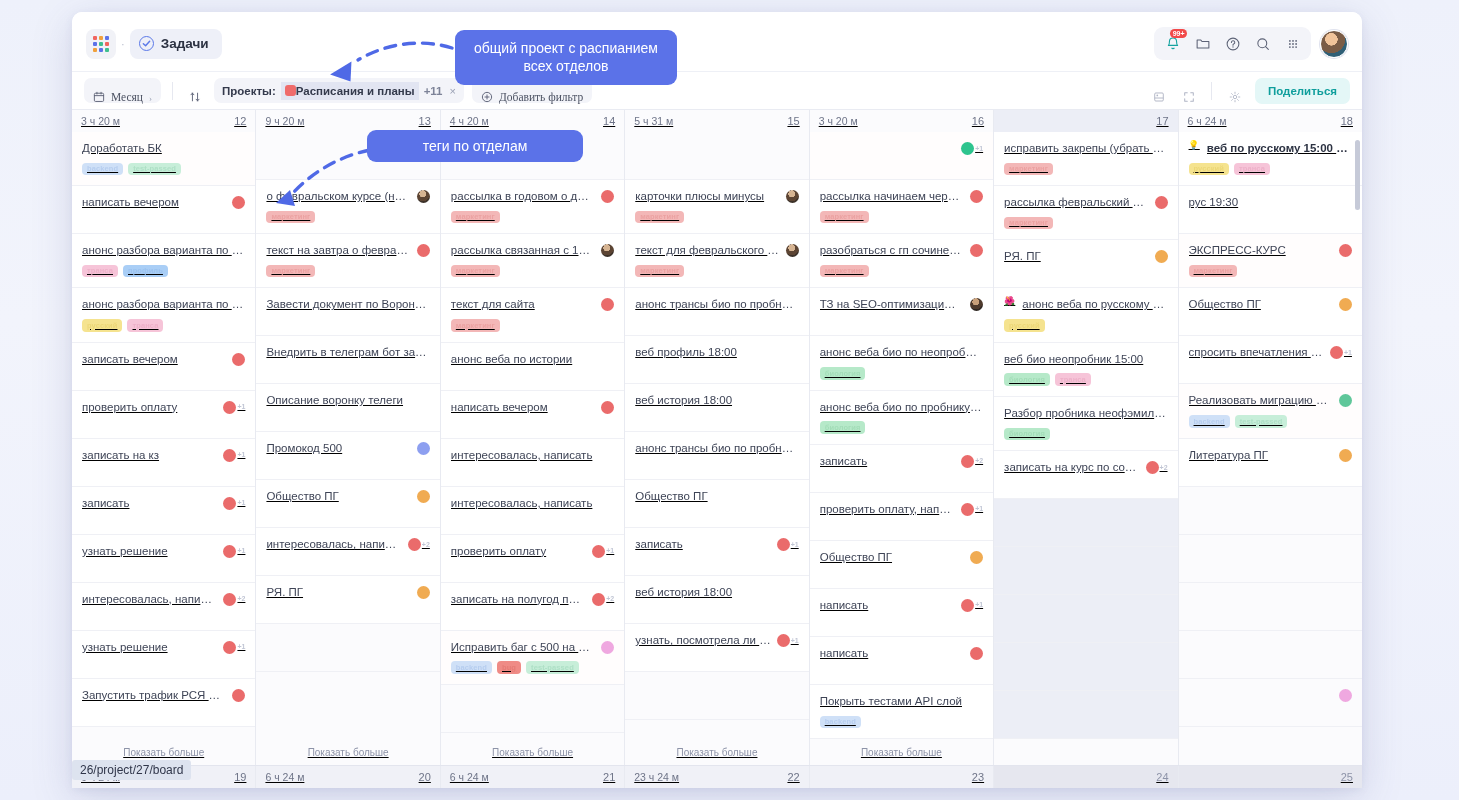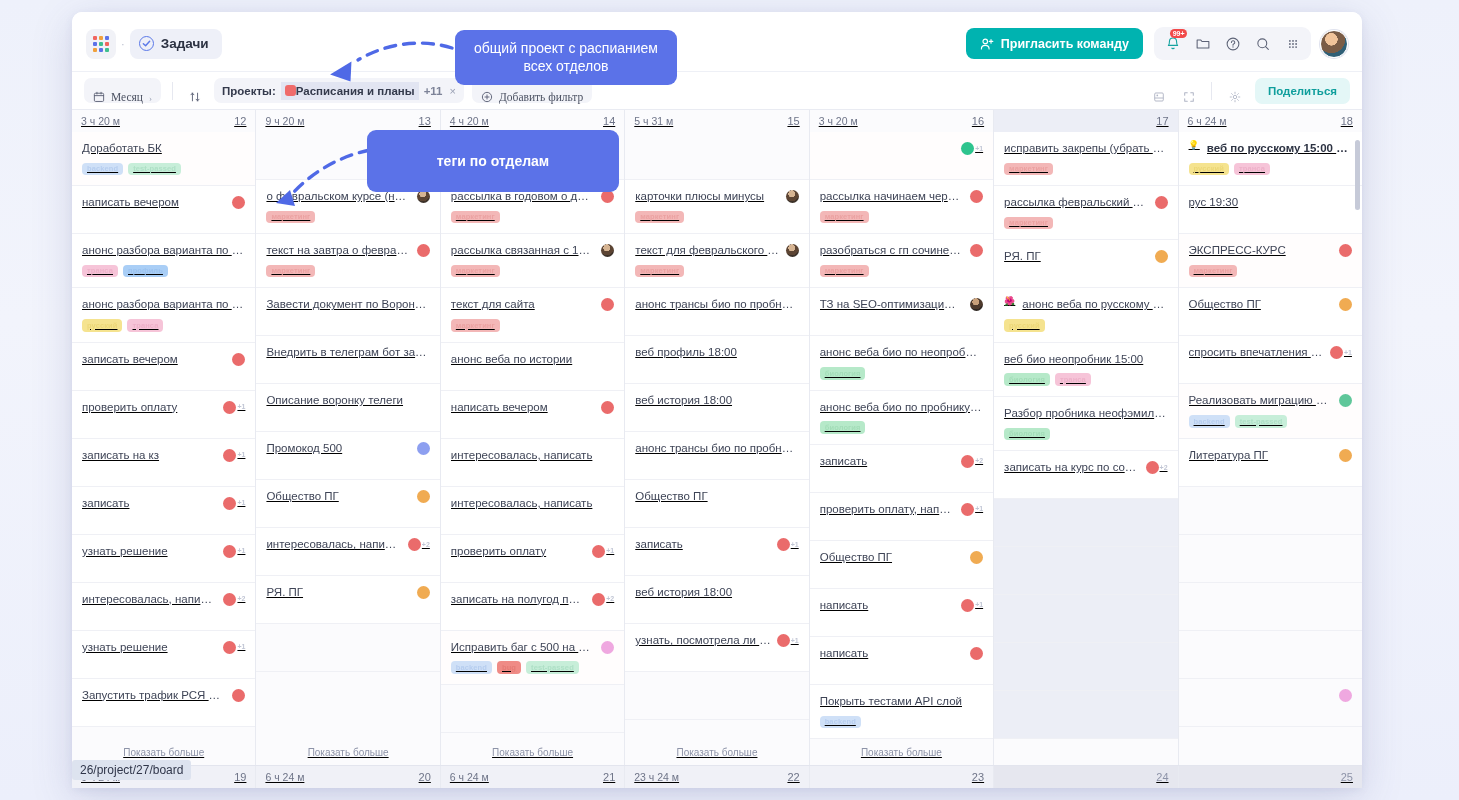--- a/index.html
+++ b/index.html
@@ -172,21 +172,21 @@
     background:#c6cad8;cursor:pointer;
   }
 
   
   .callout{
     position:absolute;background:#5b72e8;color:#fff;border-radius:9px;
     font-size:14px;line-height:1.32;text-align:center;padding:9px 16px;
     font-family:"Liberation Sans",sans-serif;z-index:40;
   }
   #callout1{left:455px;top:30px;width:222px;}
-  #callout2{left:367px;top:130px;width:252px;padding:22px 16px;font-weight:bold;}
+  #callout2{left:367px;top:130px;width:216px;padding:7px 16px;}
   .arrowsvg{position:absolute;left:0;top:0;width:1459px;height:800px;pointer-events:none;z-index:39;}
   .urlbar{
     position:absolute;left:72px;top:760px;background:#dde3ef;color:#30364a;
     font-size:12px;padding:3px 8px;border-radius:3px;z-index:45;font-weight:400;
   }
 </style>
 </head>
 <body>
 
 <div id="shell">
@@ -211,28 +211,20 @@
       <span class="chk">
         <svg viewBox="0 0 10 10">
             <path d="M1.5 5.2L4 7.5L8.5 2.5" stroke="#5b79e8" stroke-width="1.6" fill="none" stroke-linecap="round" stroke-linejoin="round"></path>
           </svg>
       </span>
       <span>Задачи</span>
     </div>
 
     <div class="hdr-spacer"></div>
 
-    <div class="invite-btn">
-      <svg viewBox="0 0 16 16">
-          <circle cx="6" cy="5" r="2.6" fill="none" stroke="#fff" stroke-width="1.3"></circle>
-          <path d="M1.6 13.6c0-2.5 2-4.1 4.4-4.1s4.4 1.6 4.4 4.1" fill="none" stroke="#fff" stroke-width="1.3" stroke-linecap="round"></path>
-          <path d="M12.6 3v4M10.6 5h4" stroke="#fff" stroke-width="1.3" stroke-linecap="round"></path>
-        </svg>
-      <span>Пригласить команду</span>
-    </div>
 
     <div class="icon-group">
       <div class="ibtn">
         <svg viewBox="0 0 18 18">
             <path d="M9 2.2c-2.4 0-4 1.8-4 4.1 0 3.4-1.2 4.3-1.2 4.3h10.4s-1.2-.9-1.2-4.3c0-2.3-1.6-4.1-4-4.1z" fill="none" stroke="#16a3a0" stroke-width="1.25" stroke-linejoin="round"></path>
             <path d="M7.5 13.2a1.6 1.6 0 0 0 3 0" fill="none" stroke="#16a3a0" stroke-width="1.25"></path>
           </svg>
         <span class="badge99">99+</span>
       </div>
       <div class="ibtn">

